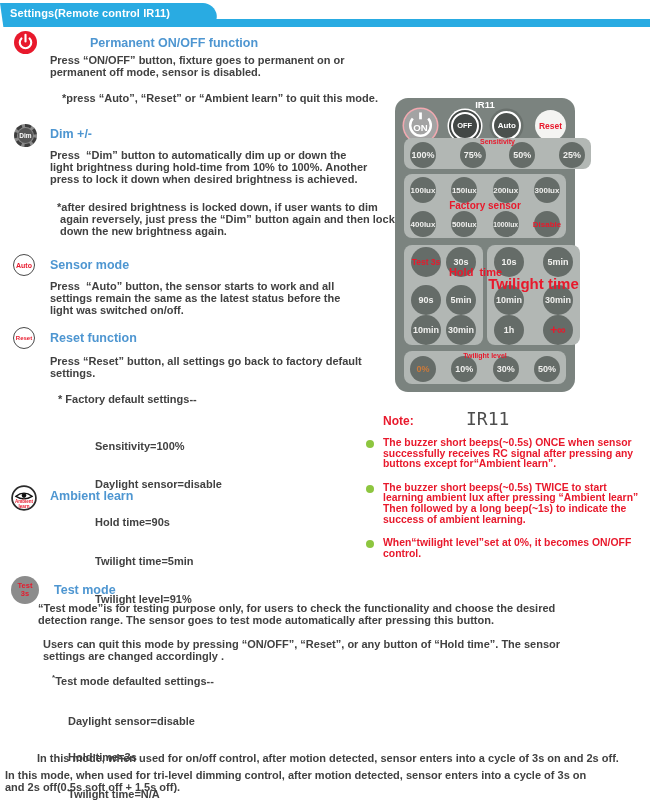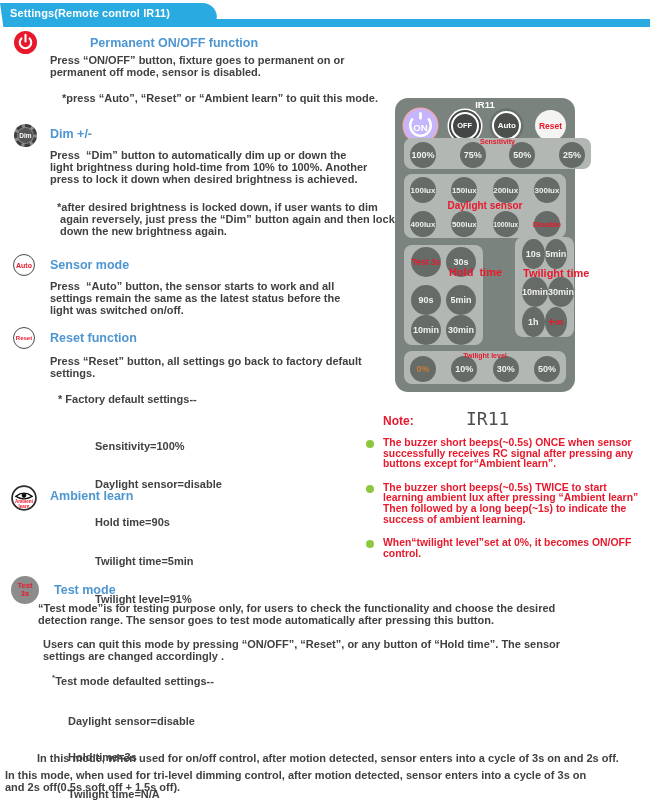--- a/index.html
+++ b/index.html
@@ -28,34 +28,34 @@
   .ring-icon { background:#fff; border:1.5px solid #4a4a4a; color:#e8192c; font-weight:bold; }
   .auto-ic { width:22px; height:22px; font-size:7px; }
   .reset-ic { width:22px; height:22px; font-size:6px; }
   .test-ic { width:28px; height:28px; background:#8c8c8c; color:#e8192c; font-size:7.5px; font-weight:bold;
              text-align:center; line-height:8px; white-space:pre-line; }
 
   
   .remote { position:absolute; left:395px; top:98px; width:180px; height:294px; background:#7b837f; border-radius:13px; }
   .remote-model { position:absolute; top:1px; left:0; width:100%; text-align:center; color:#fff; font-size:9.5px; font-weight:bold; }
   .power-row { position:absolute; top:11px; left:9px; right:9px; display:flex; justify-content:space-between; align-items:center; }
-  .btn-on { width:33px; height:33px; border-radius:50%; background:#c4b5fd; box-shadow:0 0 0 1.5px #f2a9b0; }
+  .btn-on { width:33px; height:33px; border-radius:50%; background:#a3a3a3; box-shadow:0 0 0 1.5px #f2a9b0; }
   .btn-off { width:28px; height:28px; border-radius:50%; background:#424745; border:2px solid #fff;
              box-shadow:0 0 0 2px #424745, 0 0 0 3.5px #fff; color:#fff; font-size:7.5px; font-weight:bold;
              display:flex; align-items:center; justify-content:center; box-sizing:border-box; }
   .btn-auto { width:29px; height:29px; border-radius:50%; background:#4b504d; border:2px solid #fff;
               box-shadow:0 0 0 2.5px #6a716d; color:#fff; font-size:8px; font-weight:bold;
               display:flex; align-items:center; justify-content:center; box-sizing:border-box; }
   .btn-reset { width:31px; height:31px; border-radius:50%; background:#f4f4f2; color:#e8192c; font-size:8.5px; font-weight:bold;
                display:flex; align-items:center; justify-content:center; }
   .panel { position:absolute; background:#b2b7b4; border-radius:8px; }
   .p-sens { left:9px; top:40px; width:187px; height:31px; }
   .p-day  { left:9px; top:76px; width:162px; height:64px; }
   .p-hold { left:9px; top:147px; width:79px; height:100px; }
-  .p-twi  { left:92px; top:139px; width:59px; height:100px;margin-left:28px; }
+  .p-twi  { left:92px; top:147px; width:93px; height:100px; }
   .p-level{ left:9px; top:253px; width:162px; height:33px; }
   .plabel { position:absolute; left:0; width:100%; text-align:center; color:#e8192c; font-weight:bold; z-index:2; white-space:pre; }
   .row { position:absolute; left:6px; right:6px; display:flex; justify-content:space-between; z-index:1; }
   .row2 { position:absolute; left:7px; right:7px; display:flex; justify-content:space-between; z-index:1; }
   .rbtn { width:26px; height:26px; border-radius:50%; background:#656c68; color:#f0f0ee; font-size:9px; font-weight:bold;
           display:flex; align-items:center; justify-content:center; text-align:center; line-height:9px; }
   .rbtn.lux { font-size:8px; }
   .rbtn.tiny { font-size:6.8px; }
   .rbtn.big { width:30px; height:30px; }
   .rbtn.red { color:#e8192c; }
@@ -181,21 +181,21 @@
       </div>
     </div>
 
     <div class="panel p-day">
       <div class="row" style="top:3px;">
         <div class="rbtn lux">100lux</div>
         <div class="rbtn lux">150lux</div>
         <div class="rbtn lux">200lux</div>
         <div class="rbtn lux">300lux</div>
       </div>
-      <div class="plabel" style="top:26px; font-size:10px;">Daylight sensor</div>
+      <div class="plabel" style="top:26px; font-size:10px;">Factory sensor</div>
       <div class="row" style="top:37px;">
         <div class="rbtn lux">400lux</div>
         <div class="rbtn lux">500lux</div>
         <div class="rbtn lux tiny">1000lux</div>
         <div class="rbtn lux red">Disable</div>
       </div>
     </div>
 
     <div class="panel p-hold">
       <div class="row2" style="top:2px;">
@@ -211,21 +211,21 @@
         <div class="rbtn big">10min</div>
         <div class="rbtn big">30min</div>
       </div>
     </div>
 
     <div class="panel p-twi">
       <div class="row2" style="top:2px;">
         <div class="rbtn big">10s</div>
         <div class="rbtn big">5min</div>
       </div>
-      <div class="plabel" style="top:30px; font-size:11px;padding-left:8px;">Twilight time</div>
+      <div class="plabel" style="top:30px; font-size:15px;">Twilight time</div>
       <div class="row2" style="top:40px;">
         <div class="rbtn big">10min</div>
         <div class="rbtn big">30min</div>
       </div>
       <div class="row2" style="top:70px;">
         <div class="rbtn big">1h</div>
         <div class="rbtn big red inf">+∞</div>
       </div>
     </div>
 

